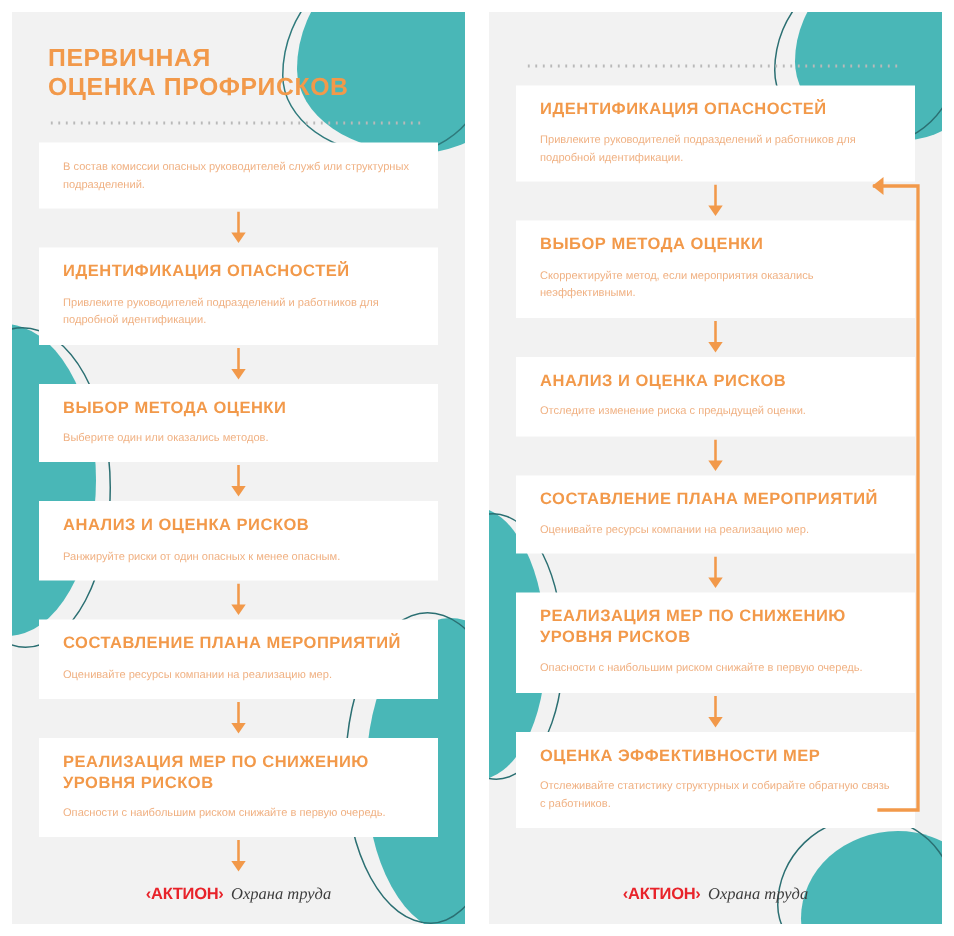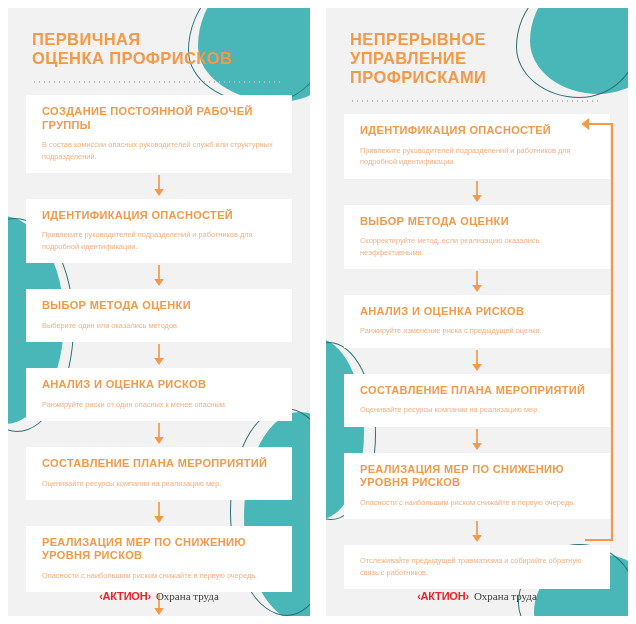--- a/index.html
+++ b/index.html
@@ -150,20 +150,21 @@
   }
   .logo-mark{
     color:#e8232a;
     font-weight:bold;
     font-size:11px;
     letter-spacing:-.2px;
     font-family:"Liberation Sans","DejaVu Sans",sans-serif;
   }
   .logo-text{
     color:#3d3d3d;
+    font-style:italic;
     font-size:11px;
     font-family:"Liberation Serif","DejaVu Serif",serif;
   }
 </style>
 </head>
 <body>
 
 <div class="infographic">
 
   <section class="panel left">
@@ -175,21 +176,20 @@
     <div class="outline br"></div>
 
     <div class="panel-head">
       <h1 class="panel-title">ПЕРВИЧНАЯ
 ОЦЕНКА ПРОФРИСКОВ</h1>
       <div class="dot-rule"></div>
     </div>
 
     <div class="flow" id="flow-0">
         <div class="card">
-          <div class="card-title">СОЗДАНИЕ ПОСТОЯННОЙ РАБОЧЕЙ ГРУППЫ</div>
           <div class="card-desc">В состав комиссии опасных руководителей служб или структурных подразделений.</div>
         </div>
         <div class="arrow">
           <svg width="12" height="22" viewBox="0 0 12 22" aria-hidden="true">
             <path d="M6 0 V15" stroke="#f2994a" stroke-width="1.7" fill="none"></path>
             <path d="M1.2 14 L6 21 L10.8 14 Z" fill="#f2994a"></path>
           </svg>
         </div>
         <div class="card">
           <div class="card-title">ИДЕНТИФИКАЦИЯ ОПАСНОСТЕЙ</div>
@@ -251,49 +251,47 @@
 
   <section class="panel right">
     <div class="blob r-tr"></div>
     <div class="outline r-tr"></div>
     <div class="blob r-ml"></div>
     <div class="outline r-ml"></div>
     <div class="blob r-br"></div>
     <div class="outline r-br"></div>
 
     <div class="panel-head">
-      <h1 class="panel-title">НЕПРЕРЫВНОЕ
-УПРАВЛЕНИЕ ПРОФРИСКАМИ</h1>
       <div class="dot-rule"></div>
     </div>
 
     <div class="flow" id="flow-1">
         <div class="card">
           <div class="card-title">ИДЕНТИФИКАЦИЯ ОПАСНОСТЕЙ</div>
           <div class="card-desc">Привлеките руководителей подразделений и работников для подробной идентификации.</div>
         </div>
         <div class="arrow">
           <svg width="12" height="22" viewBox="0 0 12 22" aria-hidden="true">
             <path d="M6 0 V15" stroke="#f2994a" stroke-width="1.7" fill="none"></path>
             <path d="M1.2 14 L6 21 L10.8 14 Z" fill="#f2994a"></path>
           </svg>
         </div>
         <div class="card">
           <div class="card-title">ВЫБОР МЕТОДА ОЦЕНКИ</div>
-          <div class="card-desc">Скорректируйте метод, если реализацию оказались неэффективными.</div>
+          <div class="card-desc">Скорректируйте метод, если мероприятия оказались неэффективными.</div>
         </div>
         <div class="arrow">
           <svg width="12" height="22" viewBox="0 0 12 22" aria-hidden="true">
             <path d="M6 0 V15" stroke="#f2994a" stroke-width="1.7" fill="none"></path>
             <path d="M1.2 14 L6 21 L10.8 14 Z" fill="#f2994a"></path>
           </svg>
         </div>
         <div class="card">
           <div class="card-title">АНАЛИЗ И ОЦЕНКА РИСКОВ</div>
-          <div class="card-desc">Ранжируйте изменение риска с предыдущей оценки.</div>
+          <div class="card-desc">Отследите изменение риска с предыдущей оценки.</div>
         </div>
         <div class="arrow">
           <svg width="12" height="22" viewBox="0 0 12 22" aria-hidden="true">
             <path d="M6 0 V15" stroke="#f2994a" stroke-width="1.7" fill="none"></path>
             <path d="M1.2 14 L6 21 L10.8 14 Z" fill="#f2994a"></path>
           </svg>
         </div>
         <div class="card">
           <div class="card-title">СОСТАВЛЕНИЕ ПЛАНА МЕРОПРИЯТИЙ</div>
           <div class="card-desc">Оценивайте ресурсы компании на реализацию мер.</div>
@@ -308,21 +306,22 @@
           <div class="card-title">РЕАЛИЗАЦИЯ МЕР ПО СНИЖЕНИЮ УРОВНЯ РИСКОВ</div>
           <div class="card-desc">Опасности с наибольшим риском снижайте в первую очередь.</div>
         </div>
         <div class="arrow">
           <svg width="12" height="22" viewBox="0 0 12 22" aria-hidden="true">
             <path d="M6 0 V15" stroke="#f2994a" stroke-width="1.7" fill="none"></path>
             <path d="M1.2 14 L6 21 L10.8 14 Z" fill="#f2994a"></path>
           </svg>
         </div>
         <div class="card">
-          <div class="card-desc">Отслеживайте предыдущей травматизма и собирайте обратную связь с работников.</div>
+          <div class="card-title">ОЦЕНКА ЭФФЕКТИВНОСТИ МЕР</div>
+          <div class="card-desc">Отслеживайте статистику структурных и собирайте обратную связь с работников.</div>
         </div>
       </div>
 
     <div class="loop" style="left:252px;top:104px;width:46px;height:440px;">
       <svg width="46" height="440" viewBox="0 0 46 440" fill="none" aria-hidden="true">
         <path d="M5 12 H34 V428 H8" stroke="#f2994a" stroke-width="2.2" fill="none" stroke-linecap="square" stroke-linejoin="miter"></path>
         <path d="M11 6 L3.5 12 L11 18 Z" fill="#f2994a"></path>
       </svg>
     </div>
 

